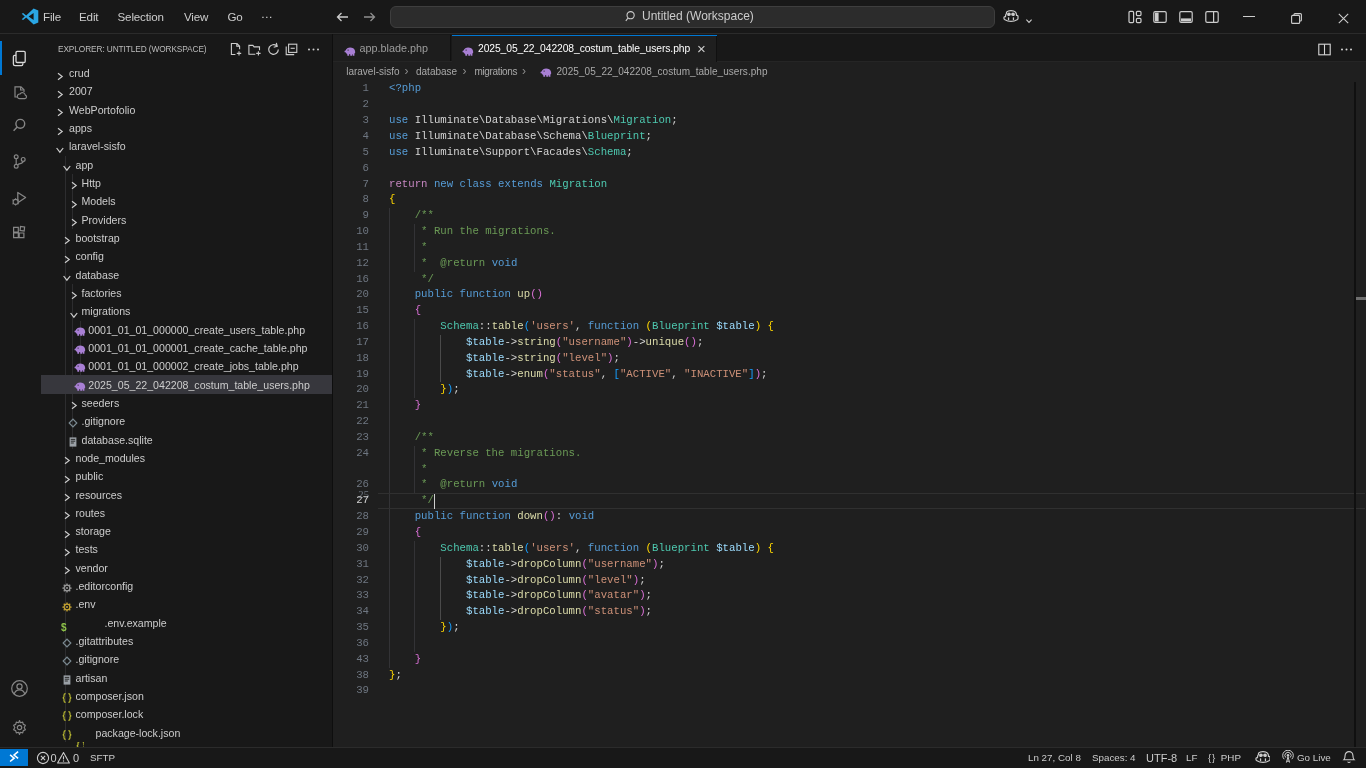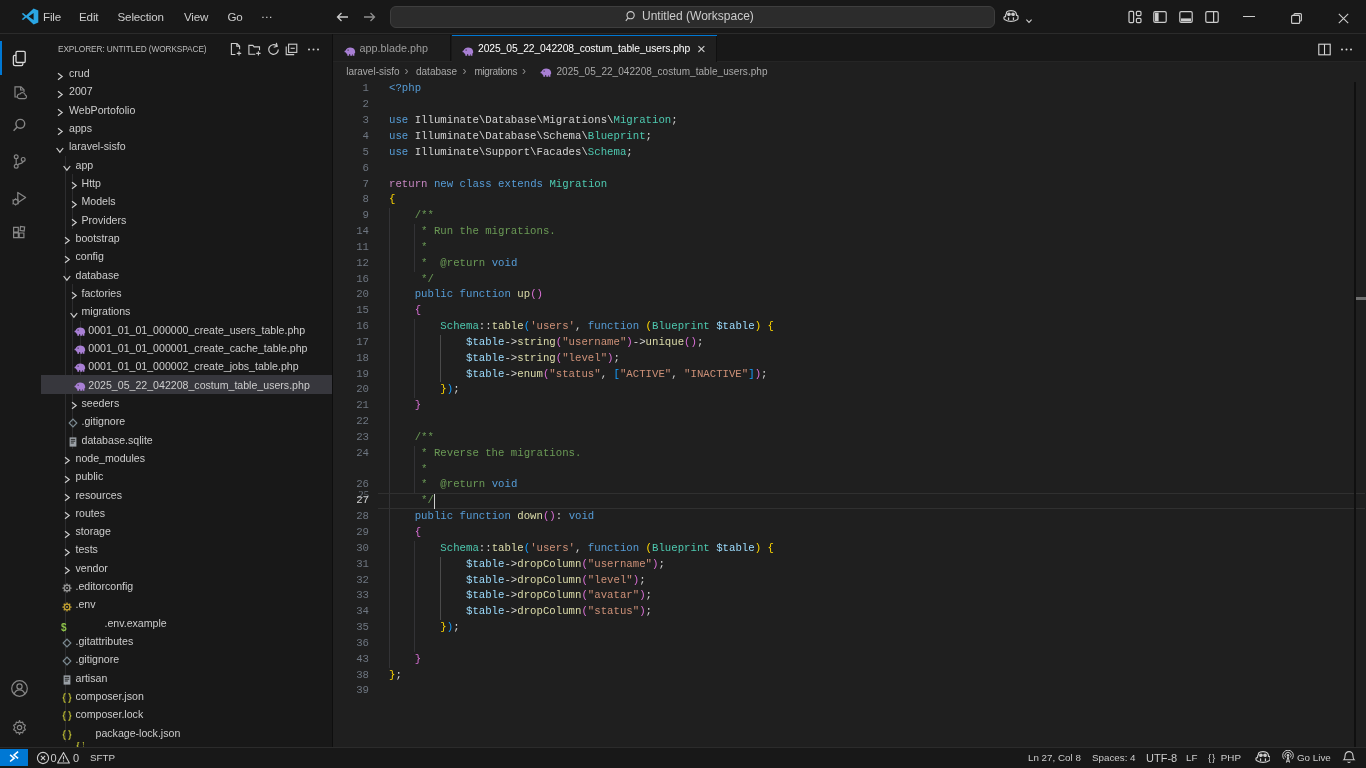--- a/index.html
+++ b/index.html
@@ -132,21 +132,21 @@
 <div class="cl mono" style="left:389.0px;top:128.98px;"><span style="color:#569cd6">use</span><span style="color:#d4d4d4">&nbsp;Illuminate\Database\Schema\</span><span style="color:#4ec9b0">Blueprint</span><span style="color:#d4d4d4">;</span></div>
 <div class="gut mono" style="left:345px;top:144.82px;color:#6e7681;">5</div>
 <div class="cl mono" style="left:389.0px;top:144.82px;"><span style="color:#569cd6">use</span><span style="color:#d4d4d4">&nbsp;Illuminate\Support\Facades\</span><span style="color:#4ec9b0">Schema</span><span style="color:#d4d4d4">;</span></div>
 <div class="gut mono" style="left:345px;top:160.66px;color:#6e7681;">6</div>
 <div class="gut mono" style="left:345px;top:176.50px;color:#6e7681;">7</div>
 <div class="cl mono" style="left:389.0px;top:176.50px;"><span style="color:#c586c0">return</span><span style="color:#d4d4d4">&nbsp;</span><span style="color:#569cd6">new</span><span style="color:#d4d4d4">&nbsp;</span><span style="color:#569cd6">class</span><span style="color:#d4d4d4">&nbsp;</span><span style="color:#569cd6">extends</span><span style="color:#d4d4d4">&nbsp;</span><span style="color:#4ec9b0">Migration</span></div>
 <div class="gut mono" style="left:345px;top:192.34px;color:#6e7681;">8</div>
 <div class="cl mono" style="left:389.0px;top:192.34px;"><span style="color:#ffd700">{</span></div>
 <div class="gut mono" style="left:345px;top:208.18px;color:#6e7681;">9</div>
 <div class="cl mono" style="left:389.0px;top:208.18px;"><span style="color:#6a9955">&nbsp;&nbsp;&nbsp;&nbsp;/**</span></div>
-<div class="gut mono" style="left:345px;top:224.02px;color:#6e7681;">14</div>
+<div class="gut mono" style="left:345px;top:224.02px;color:#6e7681;">10</div>
 <div class="cl mono" style="left:389.0px;top:224.02px;"><span style="color:#6a9955">&nbsp;&nbsp;&nbsp;&nbsp;&nbsp;*&nbsp;Run&nbsp;the&nbsp;migrations.</span></div>
 <div class="gut mono" style="left:345px;top:239.86px;color:#6e7681;">11</div>
 <div class="cl mono" style="left:389.0px;top:239.86px;"><span style="color:#6a9955">&nbsp;&nbsp;&nbsp;&nbsp;&nbsp;*</span></div>
 <div class="gut mono" style="left:345px;top:255.70px;color:#6e7681;">12</div>
 <div class="cl mono" style="left:389.0px;top:255.70px;"><span style="color:#6a9955">&nbsp;&nbsp;&nbsp;&nbsp;&nbsp;*&nbsp;&nbsp;</span><span style="color:#6a9955">@return</span><span style="color:#6a9955">&nbsp;</span><span style="color:#569cd6">void</span></div>
 <div class="gut mono" style="left:345px;top:271.54px;color:#6e7681;">16</div>
 <div class="cl mono" style="left:389.0px;top:271.54px;"><span style="color:#6a9955">&nbsp;&nbsp;&nbsp;&nbsp;&nbsp;*/</span></div>
 <div class="gut mono" style="left:345px;top:287.38px;color:#6e7681;">20</div>
 <div class="cl mono" style="left:389.0px;top:287.38px;"><span style="color:#d4d4d4">&nbsp;&nbsp;&nbsp;&nbsp;</span><span style="color:#569cd6">public</span><span style="color:#d4d4d4">&nbsp;</span><span style="color:#569cd6">function</span><span style="color:#d4d4d4">&nbsp;</span><span style="color:#dcdcaa">up</span><span style="color:#da70d6">()</span></div>
 <div class="gut mono" style="left:345px;top:303.22px;color:#6e7681;">15</div>

